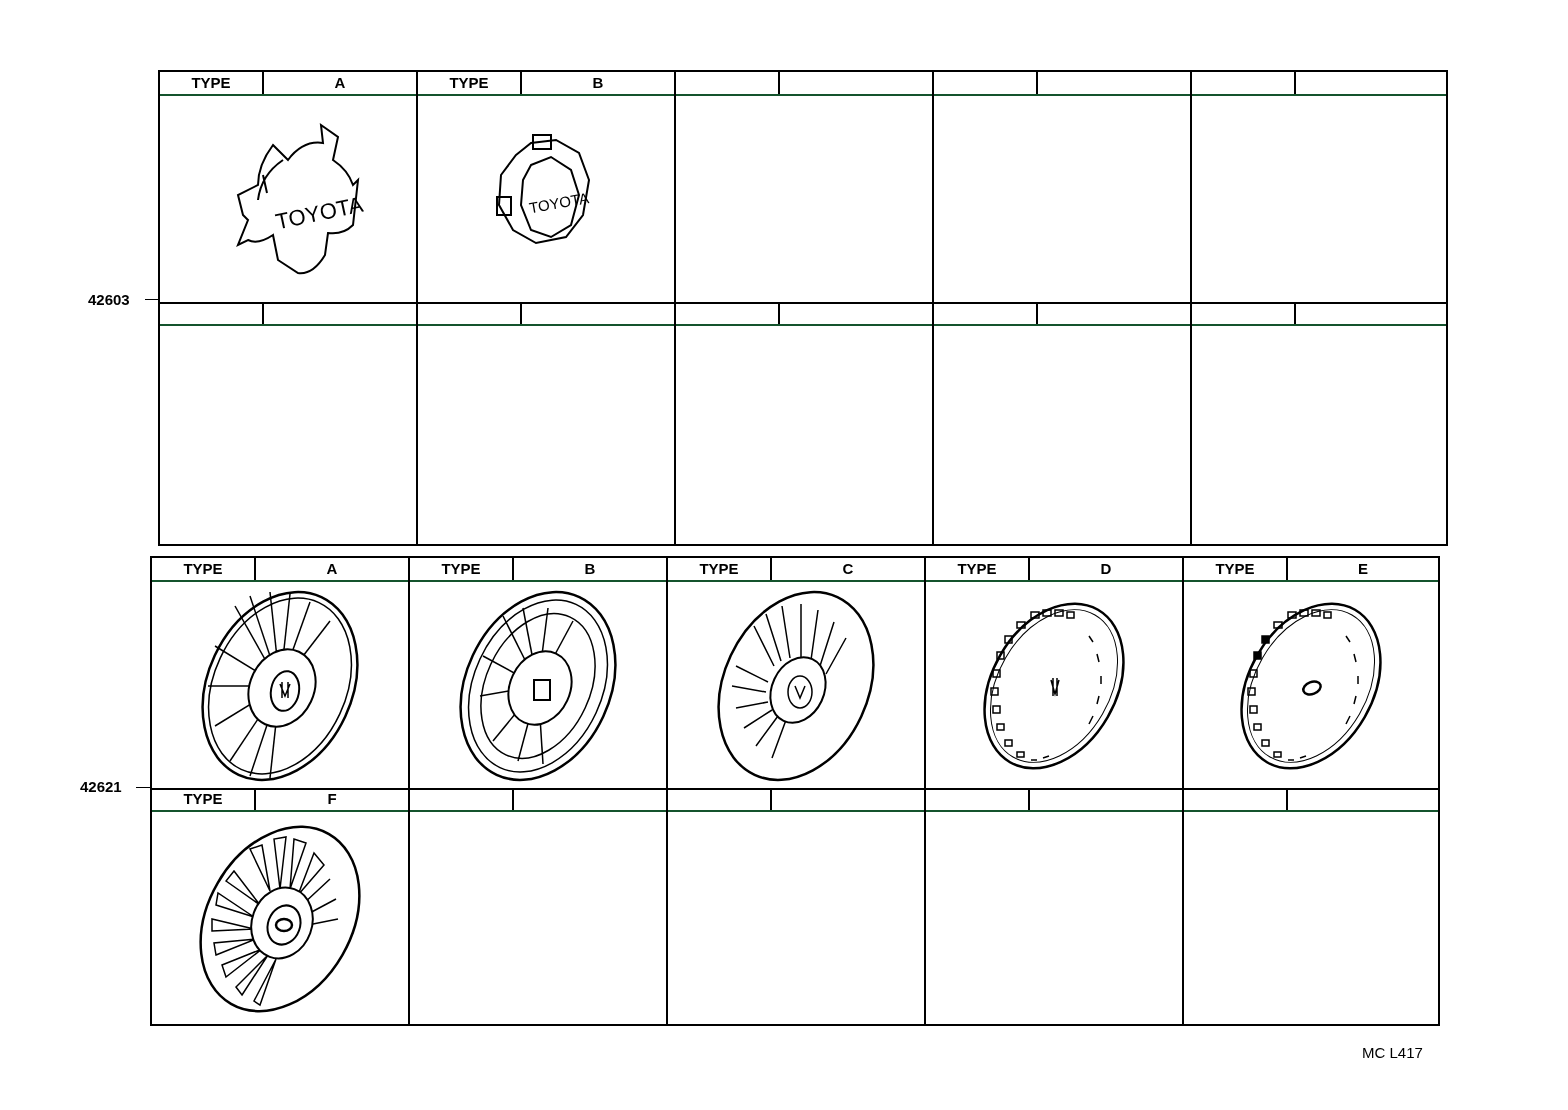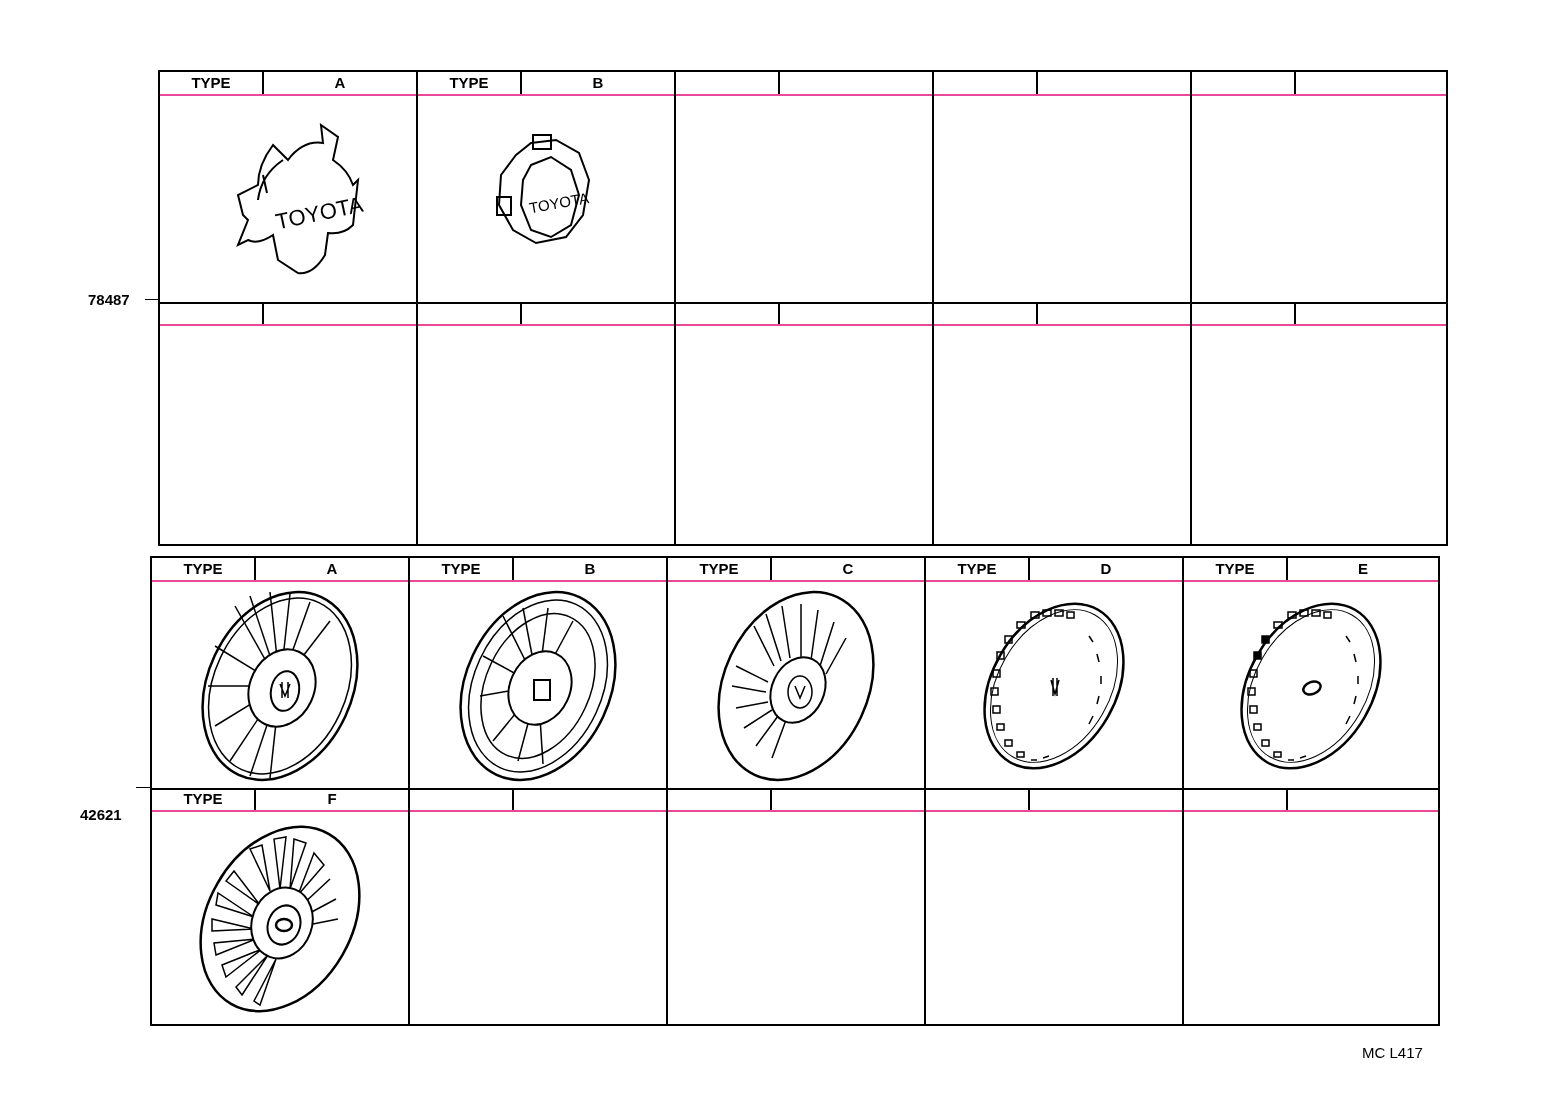--- a/index.html
+++ b/index.html
@@ -1,34 +1,34 @@
 <!DOCTYPE html>
 <html><head>
 <meta charset="utf-8">
 <style>
   html, body { margin:0; padding:0; background:#ffffff; }
   body { width:1568px; height:1110px; position:relative; overflow:hidden;
          font-family:"Liberation Sans", sans-serif; color:#000; }
   .panel { position:absolute; border:2px solid #000; box-sizing:border-box; background:#fff; }
   .cell { position:absolute; box-sizing:border-box; border-right:2px solid #000; }
   .cell:last-child { border-right:none; }
-  .hdr { position:absolute; left:0; right:0; height:24px; border-bottom:2px solid #ec4899; box-sizing:border-box; display:flex; }
+  .hdr { position:absolute; left:0; right:0; height:24px; border-bottom:2px solid #14532d; box-sizing:border-box; display:flex; }
   .hdr .lbl { width:104px; border-right:2px solid #000; box-sizing:border-box; text-align:center;
               font-weight:bold; font-size:15px; line-height:22px; }
   .hdr .val { flex:1; text-align:center; font-weight:bold; font-size:15px; line-height:22px; }
   .art { position:absolute; left:0; right:0; display:flex; align-items:center; justify-content:center; }
   .callout { position:absolute; font-size:15px; font-weight:bold; }
   .leader { position:absolute; height:1px; background:#000; }
   .code { position:absolute; font-weight:normal; font-size:15px; }
   svg { overflow:visible; }
 </style>
 </head>
 <body>
 
-<div class="callout" style="left:88px;top:291px;">78487</div>
+<div class="callout" style="left:88px;top:291px;">42603</div>
 <div class="leader" style="left:145px;top:299px;width:16px;"></div>
 
 <div class="panel" style="left:158px;top:70px;width:1290px;height:476px;">
 
   <div style="position:absolute;left:0;top:0;right:0;height:232px;border-bottom:2px solid #000;box-sizing:border-box;">
     <div class="cell" style="left:0;top:0;width:258px;height:100%;">
       <div class="hdr">
           <div class="lbl">TYPE</div>
           <div class="val">A</div>
         </div>
@@ -102,21 +102,21 @@
       </div>
     <div class="cell" style="left:1032px;top:0;width:254px;height:100%;">
         <div class="hdr">
           <div class="lbl"></div>
           <div class="val"></div>
         </div>
       </div>
   </div>
 </div>
 
-<div class="callout" style="left:80px;top:778px;margin-top:28px;">42621</div>
+<div class="callout" style="left:80px;top:778px;">42621</div>
 <div class="leader" style="left:136px;top:787px;width:16px;"></div>
 
 <div class="panel" style="left:150px;top:556px;width:1290px;height:470px;">
 
   <div style="position:absolute;left:0;top:0;right:0;height:232px;border-bottom:2px solid #000;box-sizing:border-box;">
     <div class="cell" style="left:0;top:0;width:258px;height:100%;">
       <div class="hdr">
           <div class="lbl">TYPE</div>
           <div class="val">A</div>
         </div>

